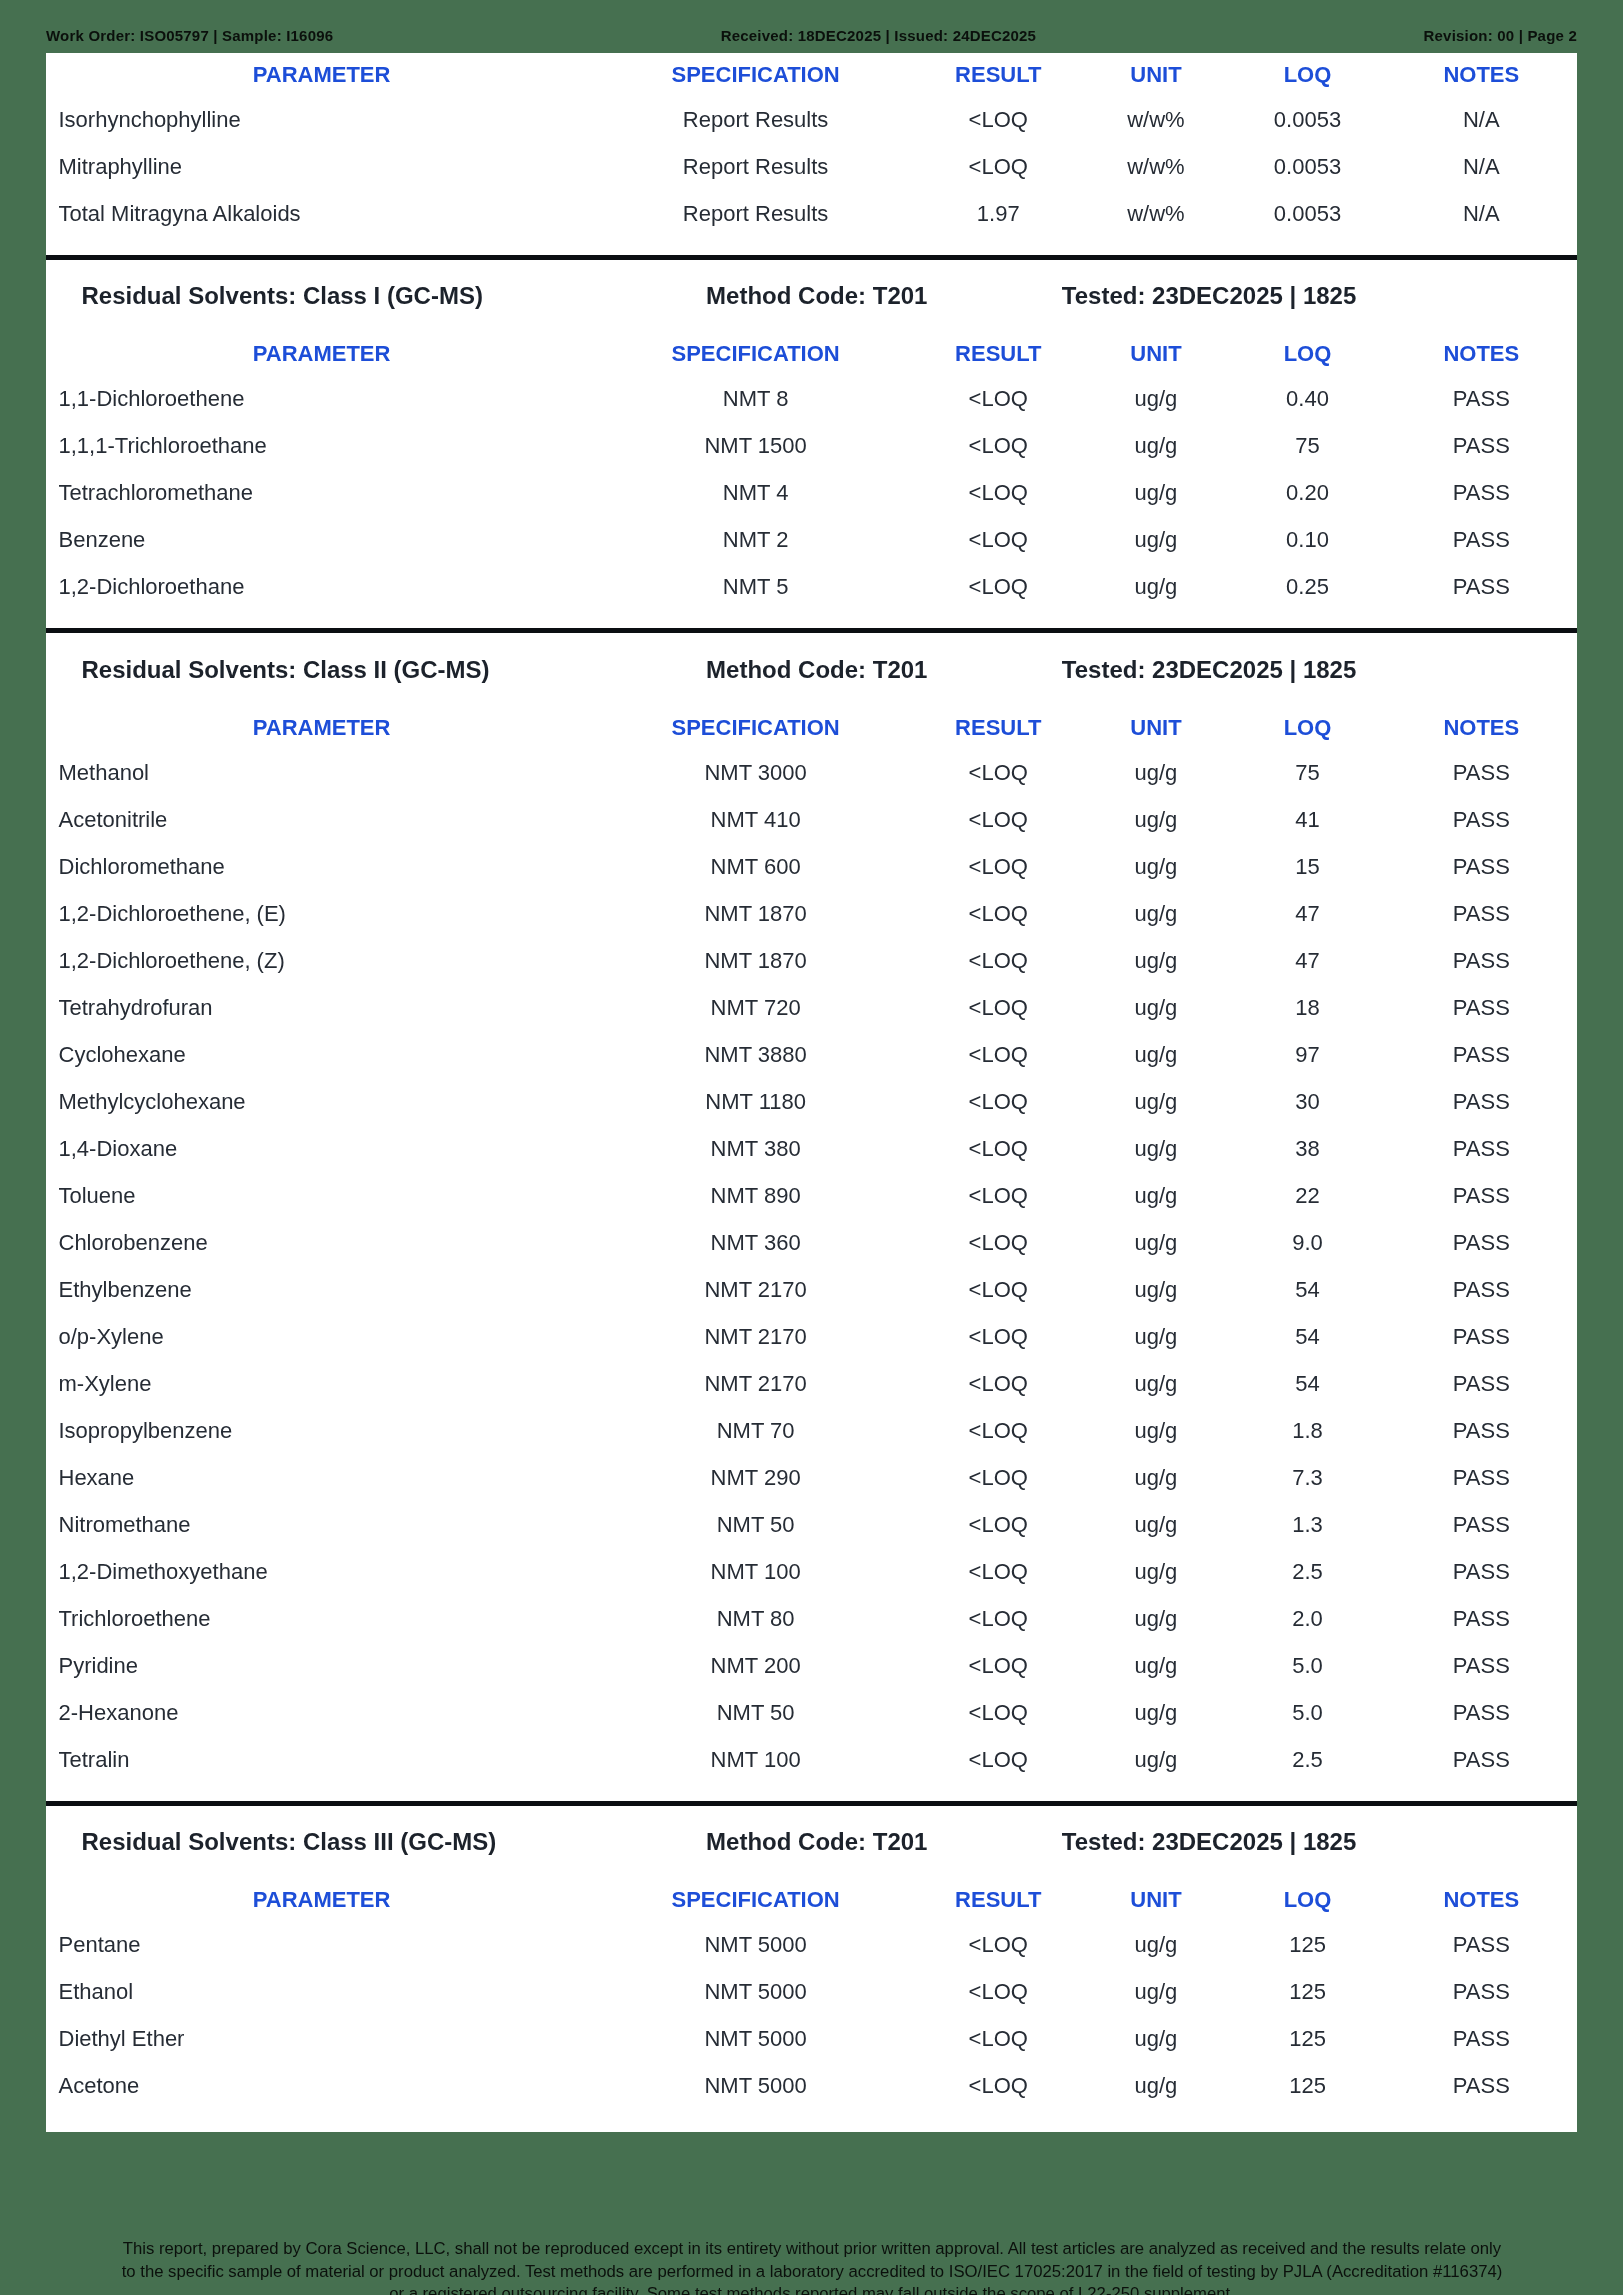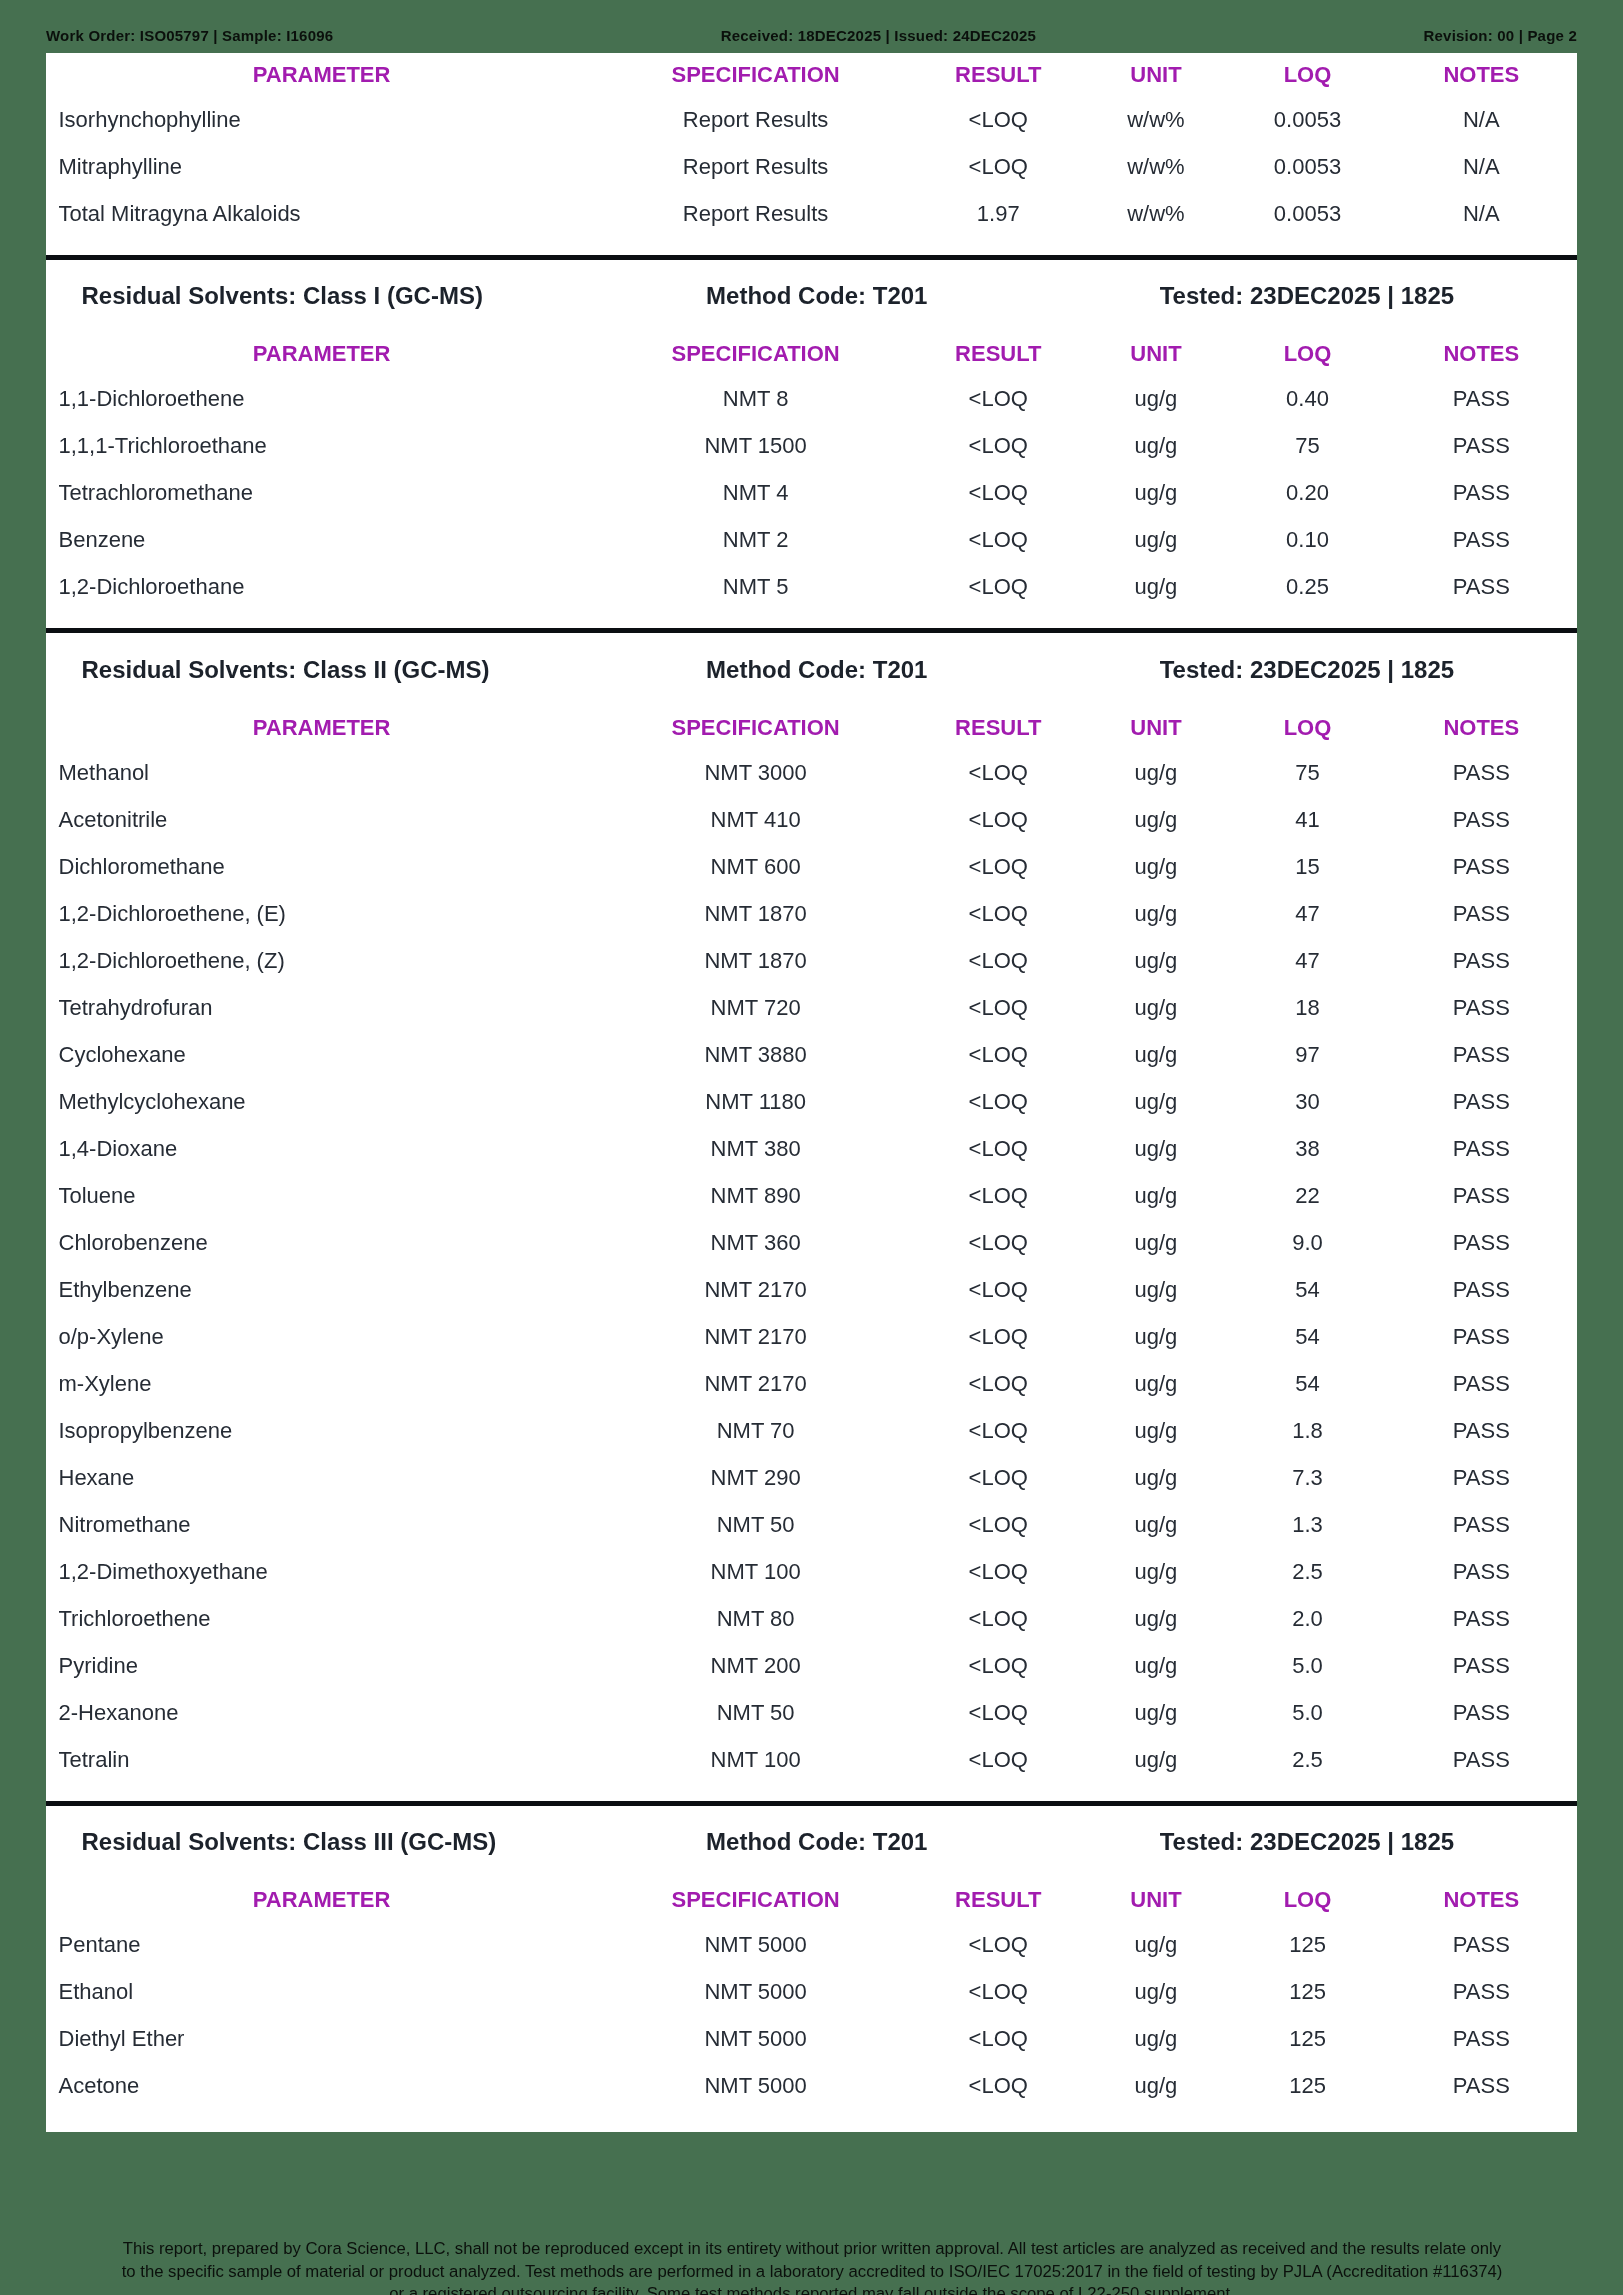--- a/index.html
+++ b/index.html
@@ -26,26 +26,26 @@
   .section-divider{
     height:0;border-top:5.8px solid #0b0e12;margin:0;
   }
   .spacer{height:17.5px;}
   .section-head{
     height:73px;display:flex;align-items:center;
     font-weight:bold;font-size:24px;color:#1c222b;margin-left:23px;
   }
   .section-head .head-left{flex:1 1 0;text-align:left;padding-left:12.5px;}
   .section-head .head-center{flex:1 1 0;text-align:center;}
-  .section-head .head-right{flex:1 1 0;text-align:center;padding-right:25px;}
+  .section-head .head-right{flex:1 1 0;text-align:left;padding-right:25px;}
   table.results{
     width:100%;border-collapse:collapse;table-layout:fixed;
   }
   table.results th{
-    height:43px;font-weight:bold;font-size:22px;color:#a21caf;
+    height:43px;font-weight:bold;font-size:22px;color:#1d4ed8;
     text-align:center;vertical-align:middle;padding:0;
   }
   table.results td{
     height:47px;font-size:22px;color:#262c35;
     text-align:center;vertical-align:middle;padding:0;
   }
   table.results td.param{
     text-align:left;padding-left:12.5px;
   }
   .col-param{width:36.0%;}

